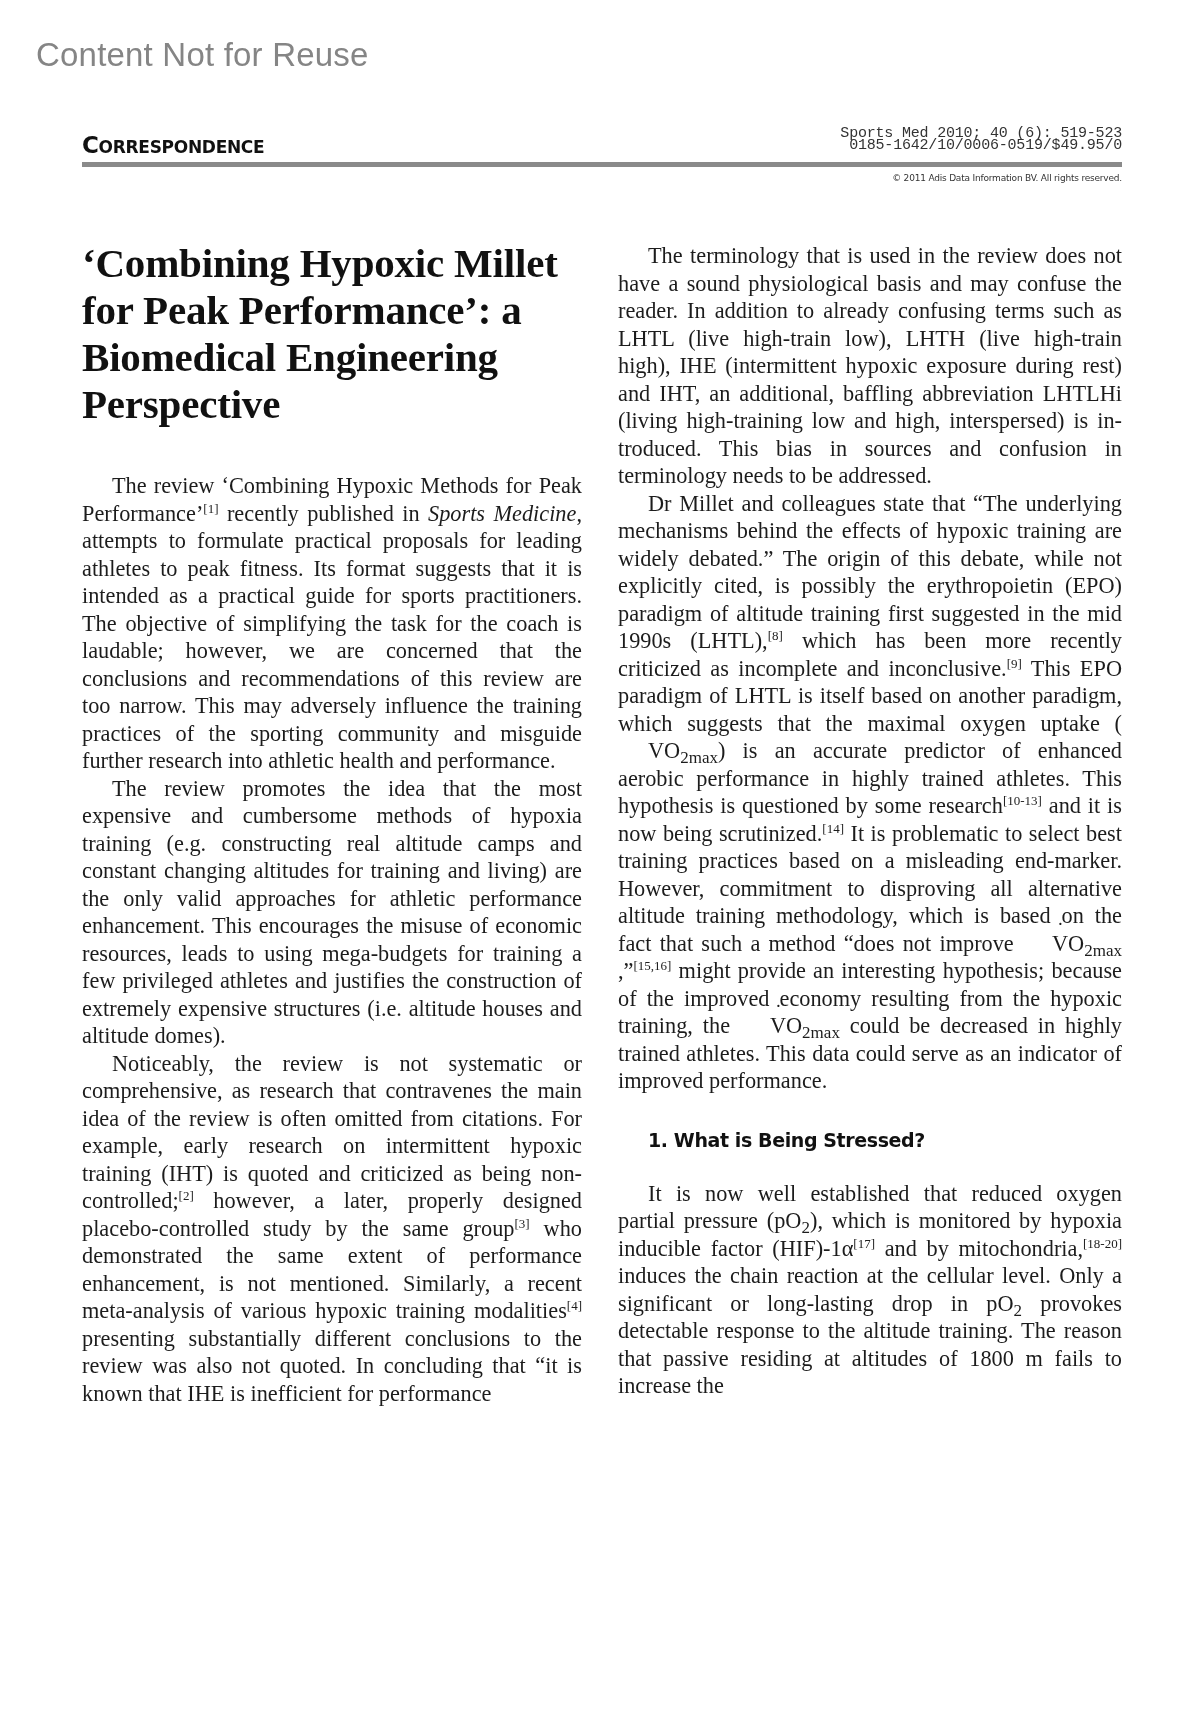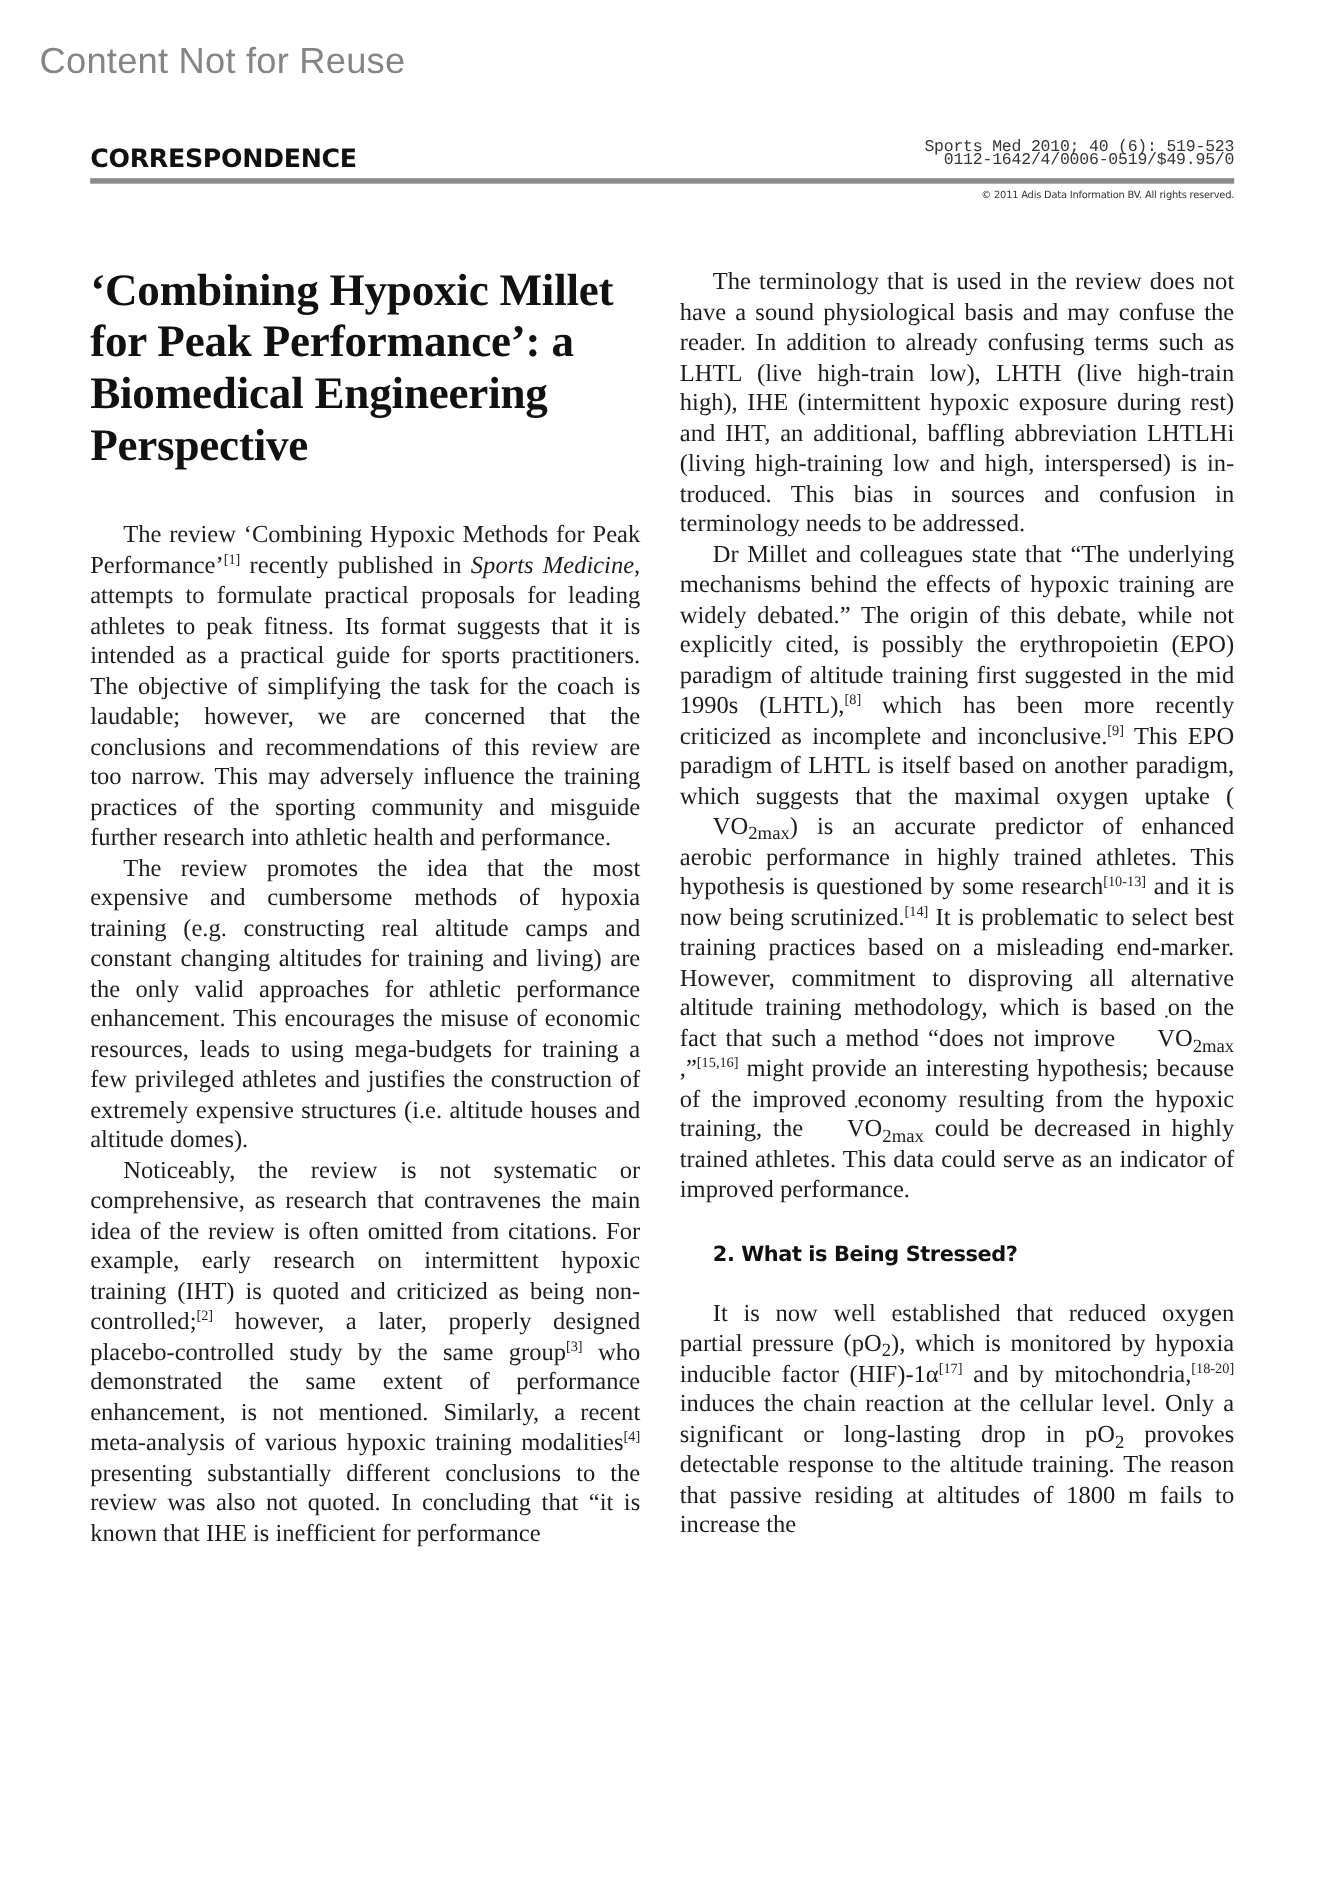--- a/index.html
+++ b/index.html
@@ -13,21 +13,21 @@
     .running-head {
       position: absolute; left: 82px; width: 1040px; top: 128px; height: 60px;
     }
     .section-label {
       position: absolute; left: 0; top: 4px;
       font-family: "DejaVu Sans", sans-serif; font-weight: bold; font-size: 17px;
       font-variant: small-caps; letter-spacing: -0.3px; color: #111;
       text-transform: uppercase;
     }
     .section-label .first { font-size: 23px; }
-    .section-label .rest { font-size: 23px; }
+    .section-label .rest { font-size: 17px; }
     .journal-info {
       position: absolute; right: 0; top: 0; text-align: right;
       font-family: Liberation Mono, monospace; font-size: 15px; line-height: 12px; color: #333;
       letter-spacing: -0.2px;
     }
     .rule {
       position: absolute; left: 0; right: 0; top: 34px; height: 5px; background: #8a8a8a;
     }
     .copyright {
       position: absolute; right: 0; top: 45px;
@@ -58,21 +58,21 @@
   </style>
 </head>
 <body>
 
 <div class="watermark">Content Not for Reuse</div>
 
 <div class="running-head">
   <div class="section-label"><span class="first">C</span><span class="rest">orrespondence</span></div>
   <div class="journal-info">
     <div>Sports Med 2010; 40 (6): 519-523</div>
-    <div>0112-1642/4/0006-0519/$49.95/0</div>
+    <div>0185-1642/10/0006-0519/$49.95/0</div>
   </div>
   <div class="rule"></div>
   <div class="copyright">© 2011 Adis Data Information BV. All rights reserved.</div>
 </div>
 
 <div class="col col-left">
   <h1 class="article-title">‘Combining Hypoxic Millet for Peak Performance’: a Biomedical Engineering Perspective</h1>
 
   <p><span>The review ‘Combining Hypoxic Methods for Peak Performance’</span><sup>[1]</sup><span> recently published in </span><i>Sports Medicine</i><span>, attempts to formulate practical pro­posals for leading athletes to peak fitness. Its format suggests that it is intended as a practical guide for sports practitioners. The objective of simplifying the task for the coach is laudable; however, we are concerned that the conclusions and recommendations of this review are too narrow. This may adversely influence the training practices of the sporting community and mis­guide further research into athletic health and performance.</span></p>
 
@@ -80,16 +80,16 @@
 
   <p><span>Noticeably, the review is not systematic or comprehensive, as research that contravenes the main idea of the review is often omitted from citations. For example, early research on inter­mittent hypoxic training (IHT) is quoted and criticized as being non-controlled;</span><sup>[2]</sup><span> however, a later, properly designed placebo-controlled study by the same group</span><sup>[3]</sup><span> who demonstrated the same extent of performance enhancement, is not men­tioned. Similarly, a recent meta-analysis of var­ious hypoxic training modalities</span><sup>[4]</sup><span> presenting substantially different conclusions to the review was also not quoted. In concluding that “it is known that IHE is inefficient for performance</span></p>
 </div>
 
 <div class="col col-right">
 
   <p>The terminology that is used in the review does not have a sound physiological basis and may confuse the reader. In addition to already con­fusing terms such as LHTL (live high-train low), LHTH (live high-train high), IHE (intermittent hypoxic exposure during rest) and IHT, an ad­ditional, baffling abbreviation LHTLHi (living high-training low and high, interspersed) is in­troduced. This bias in sources and confusion in terminology needs to be addressed.</p>
 
   <p><span>Dr Millet and colleagues state that “The under­lying mechanisms behind the effects of hypoxic training are widely debated.” The origin of this debate, while not explicitly cited, is possibly the erythropoietin (EPO) paradigm of altitude train­ing first suggested in the mid 1990s (LHTL),</span><sup>[8]</sup><span> which has been more recently criticized as in­complete and inconclusive.</span><sup>[9]</sup><span> This EPO paradigm of LHTL is itself based on another paradigm, which suggests that the maximal oxygen uptake (</span><span class="vdot"><span>VO</span><sub>2max</sub></span><span>) is an accurate predictor of enhanced aerobic performance in highly trained athletes. This hypothesis is questioned by some research</span><sup>[10-13]</sup><span> and it is now being scrutinized.</span><sup>[14]</sup><span> It is proble­matic to select best training practices based on a misleading end-marker. However, commitment to disproving all alternative altitude training methodology, which is based on the fact that such a method “does not improve </span><span class="vdot"><span>VO</span><sub>2max</sub></span><span>,”</span><sup>[15,16]</sup><span> might provide an interesting hypothesis; because of the improved economy resulting from the hypoxic training, the </span><span class="vdot"><span>VO</span><sub>2max</sub></span><span> could be decreased in highly trained athletes. This data could serve as an indicator of improved performance.</span></p>
 
-  <h2 class="section-heading">2. What is Being Stressed?</h2>
+  <h2 class="section-heading">1. What is Being Stressed?</h2>
 
   <p><span>It is now well established that reduced oxygen partial pressure (pO</span><sub>2</sub><span>), which is monitored by hypoxia inducible factor (HIF)-1α</span><sup>[17]</sup><span> and by mito­chondria,</span><sup>[18-20]</sup><span> induces the chain reaction at the cellular level. Only a significant or long-lasting drop in pO</span><sub>2</sub><span> provokes detectable response to the altitude training. The reason that passive resid­ing at altitudes of 1800 m fails to increase the</span></p>
 </div>
 
 </body></html>

